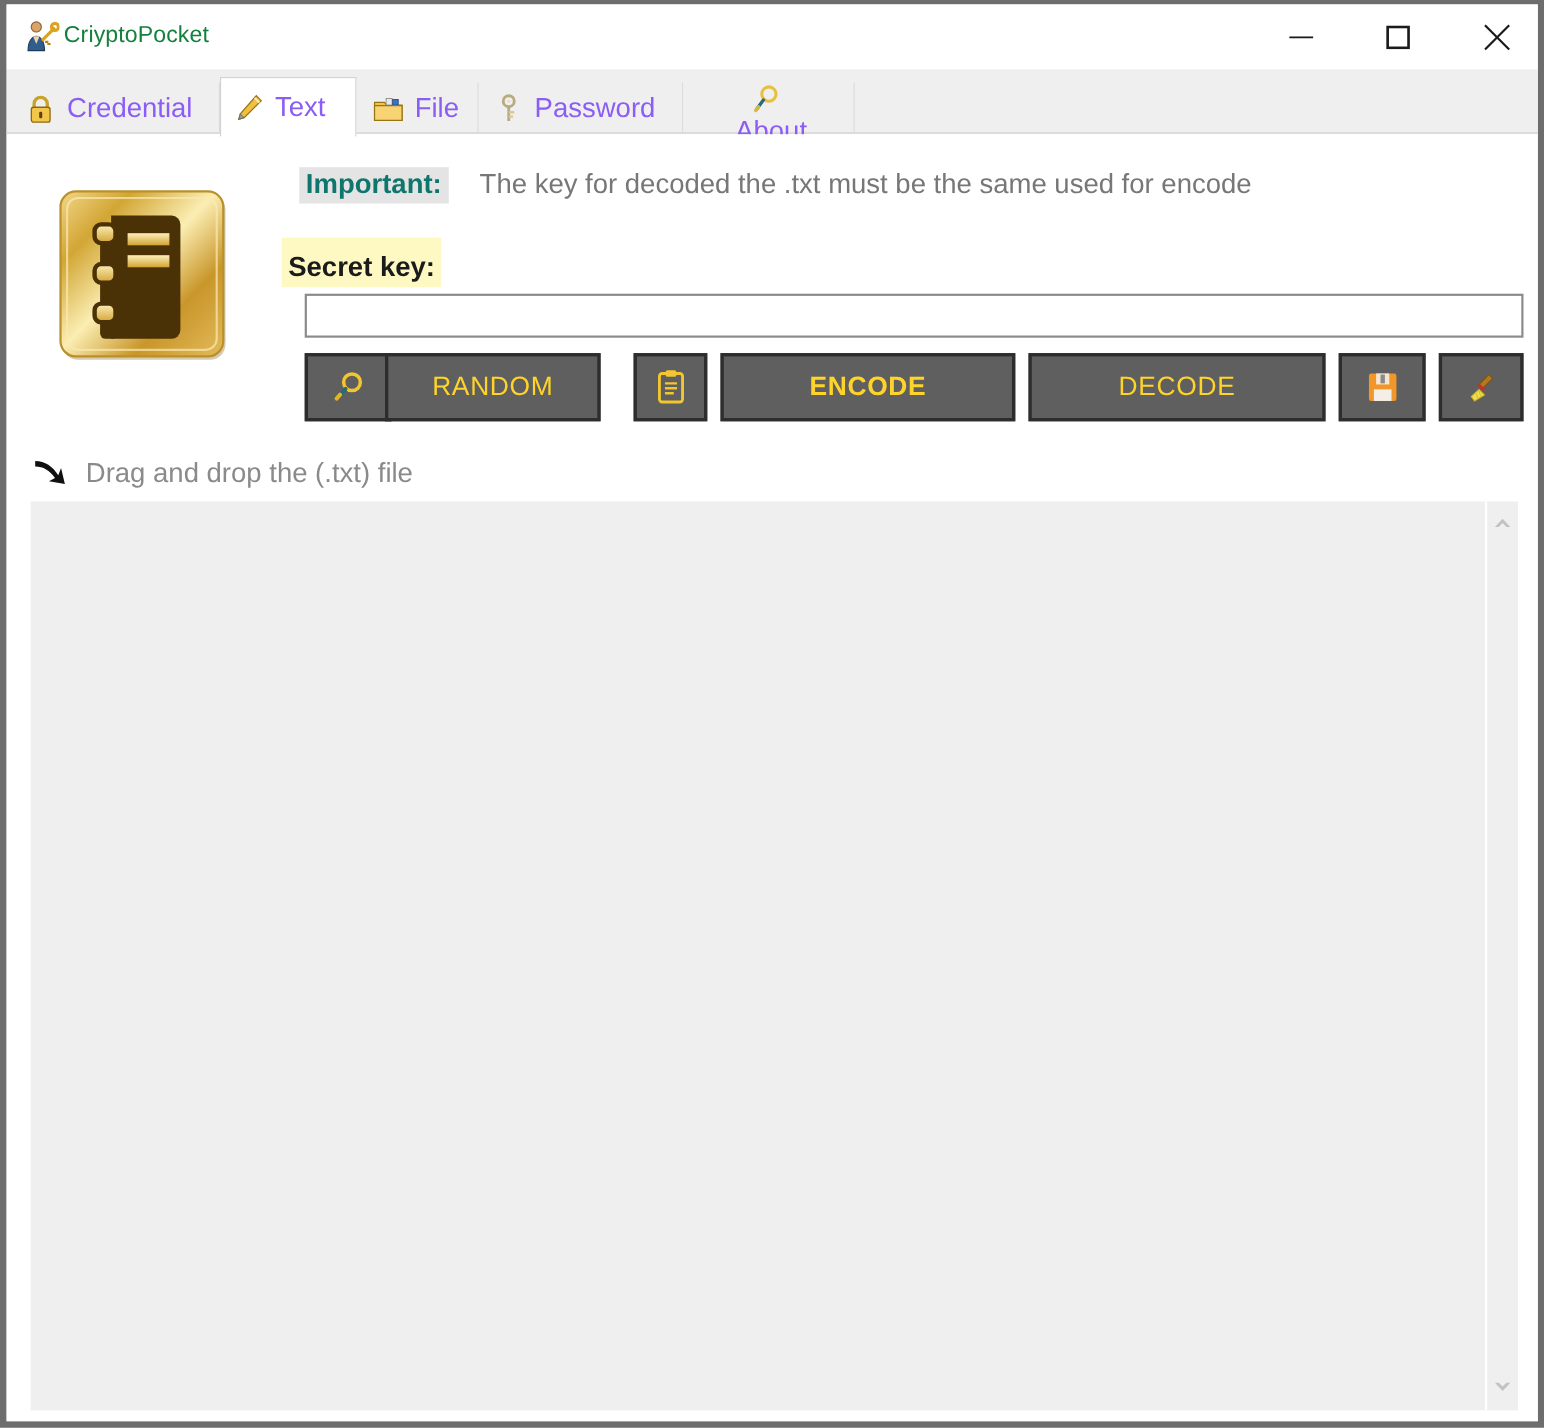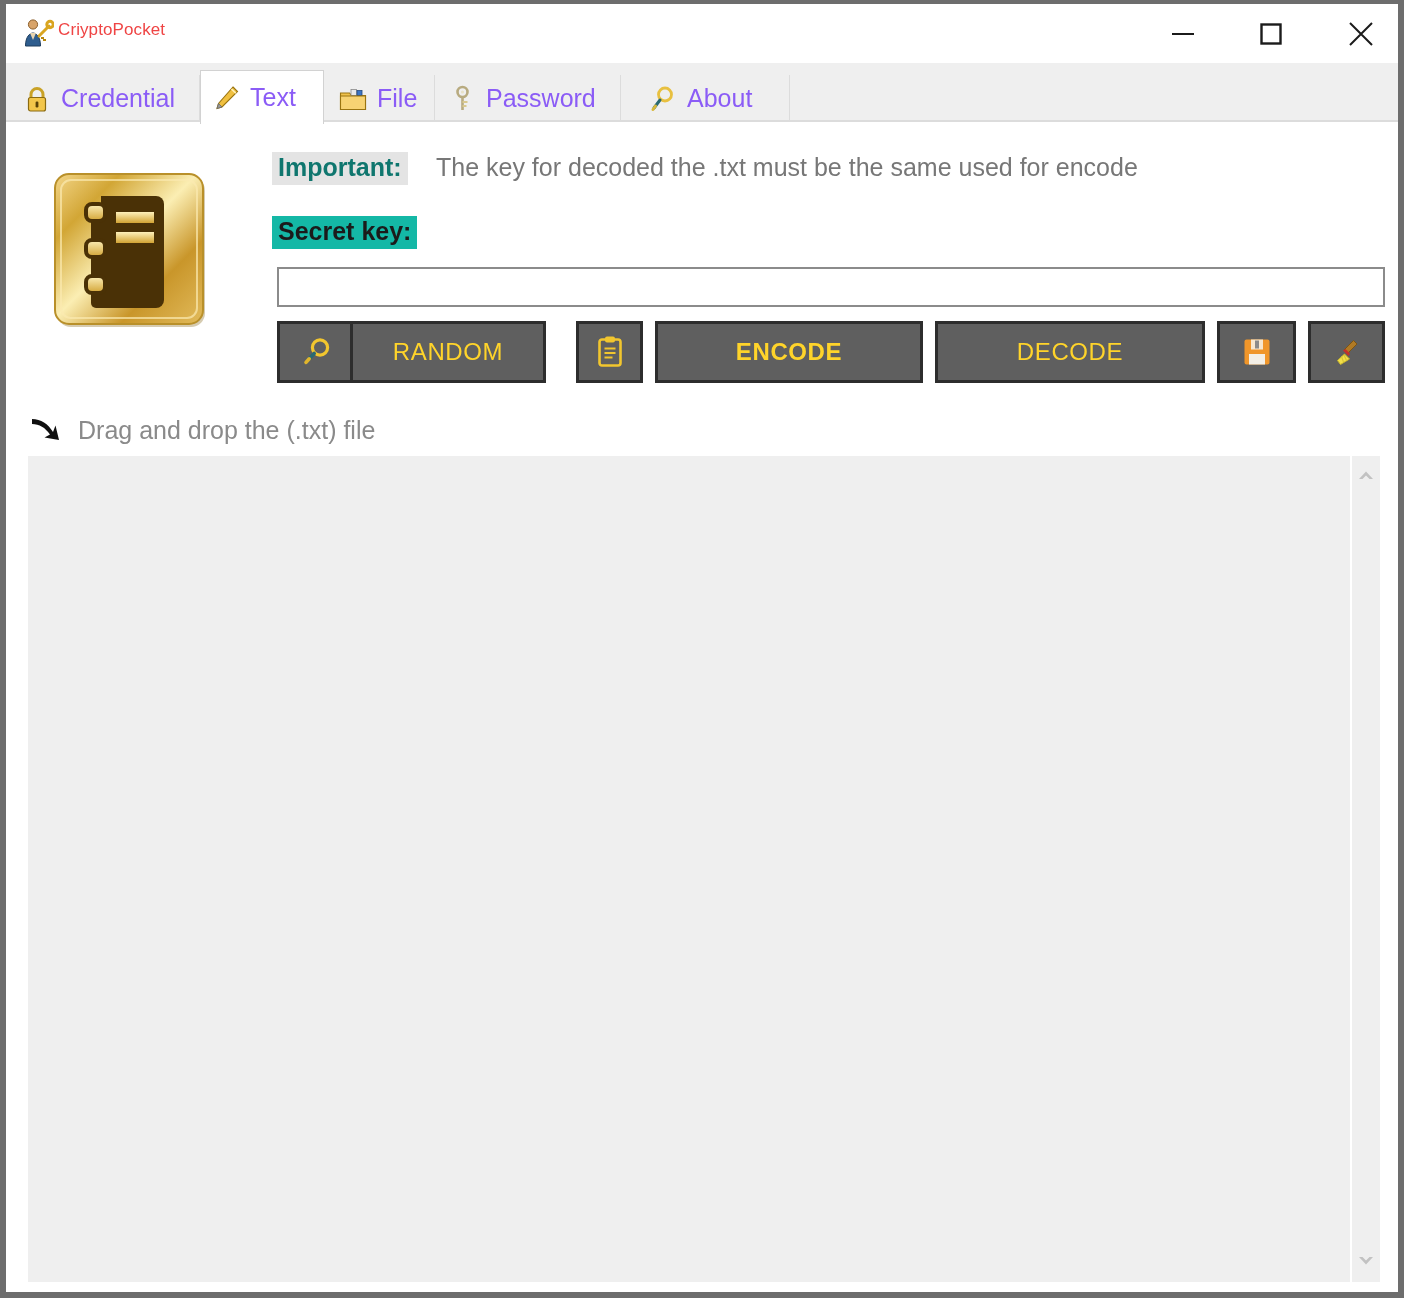--- a/index.html
+++ b/index.html
@@ -37,22 +37,22 @@
     background: #ffffff;
   }
   #title-icon {
     position: absolute;
     left: 14px; top: 12px;
     width: 34px; height: 34px;
   }
   #title-text {
     position: absolute;
     left: 52px; top: 16px;
-    font-size: 17px;
-    color: #ef4444;
+    font-size: 21px;
+    color: #15803d;
     letter-spacing: .1px;
     white-space: nowrap;
   }
   .wbtn {
     position: absolute;
     top: 0;
     width: 62px;
     height: 59px;
     cursor: default;
   }
@@ -96,21 +96,21 @@
     height: 54px;
     background: #ffffff;
     border: 1px solid #d2d2d2;
     border-bottom: none;
     z-index: 4;
   }
   #tab-credential { left: 6px;   width: 188px; }
   #tab-text       { left: 194px; width: 124px; }
   #tab-file       { left: 322px; width: 107px; }
   #tab-password   { left: 431px; width: 184px; }
-  #tab-about      { left: 632px; width: 152px; }
+  #tab-about      { left: 619px; width: 152px; flex-direction: column; }
 
   
   #content {
     position: absolute;
     left: 0; top: 118px;
     width: 1392px;
     height: 1170px;
     background: #ffffff;
   }
 
@@ -136,26 +136,26 @@
     position: absolute;
     left: 430px; top: 31px;
     color: #777777;
     font-size: 25px;
     white-space: nowrap;
   }
 
   
   #secretkey-label {
     position: absolute;
-    left: 266px; top: 94px;
-    background: #14b8a6;
+    left: 250px; top: 94px;
+    background: #fef9c3;
     color: #1b1b1b;
     font-size: 25px;
     font-weight: bold;
-    padding: 1px 6px 3px 6px;
+    padding: 13px 6px 3px 6px;
     white-space: nowrap;
   }
 
   
   #key-input {
     position: absolute;
     left: 271px; top: 145px;
     width: 1108px;
     height: 40px;
     box-sizing: border-box;

